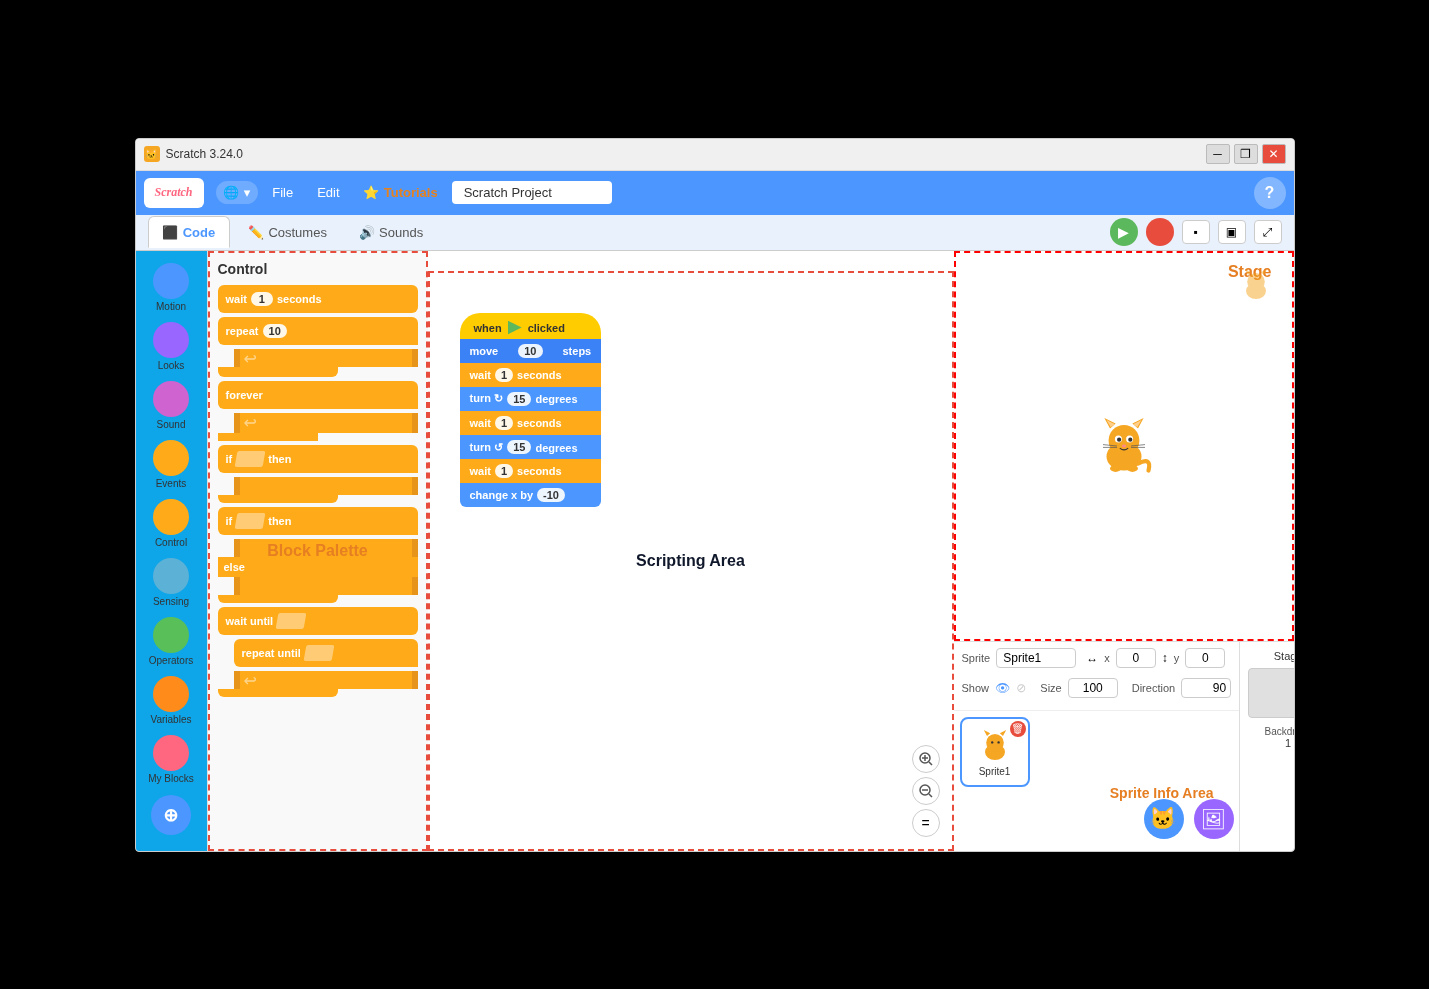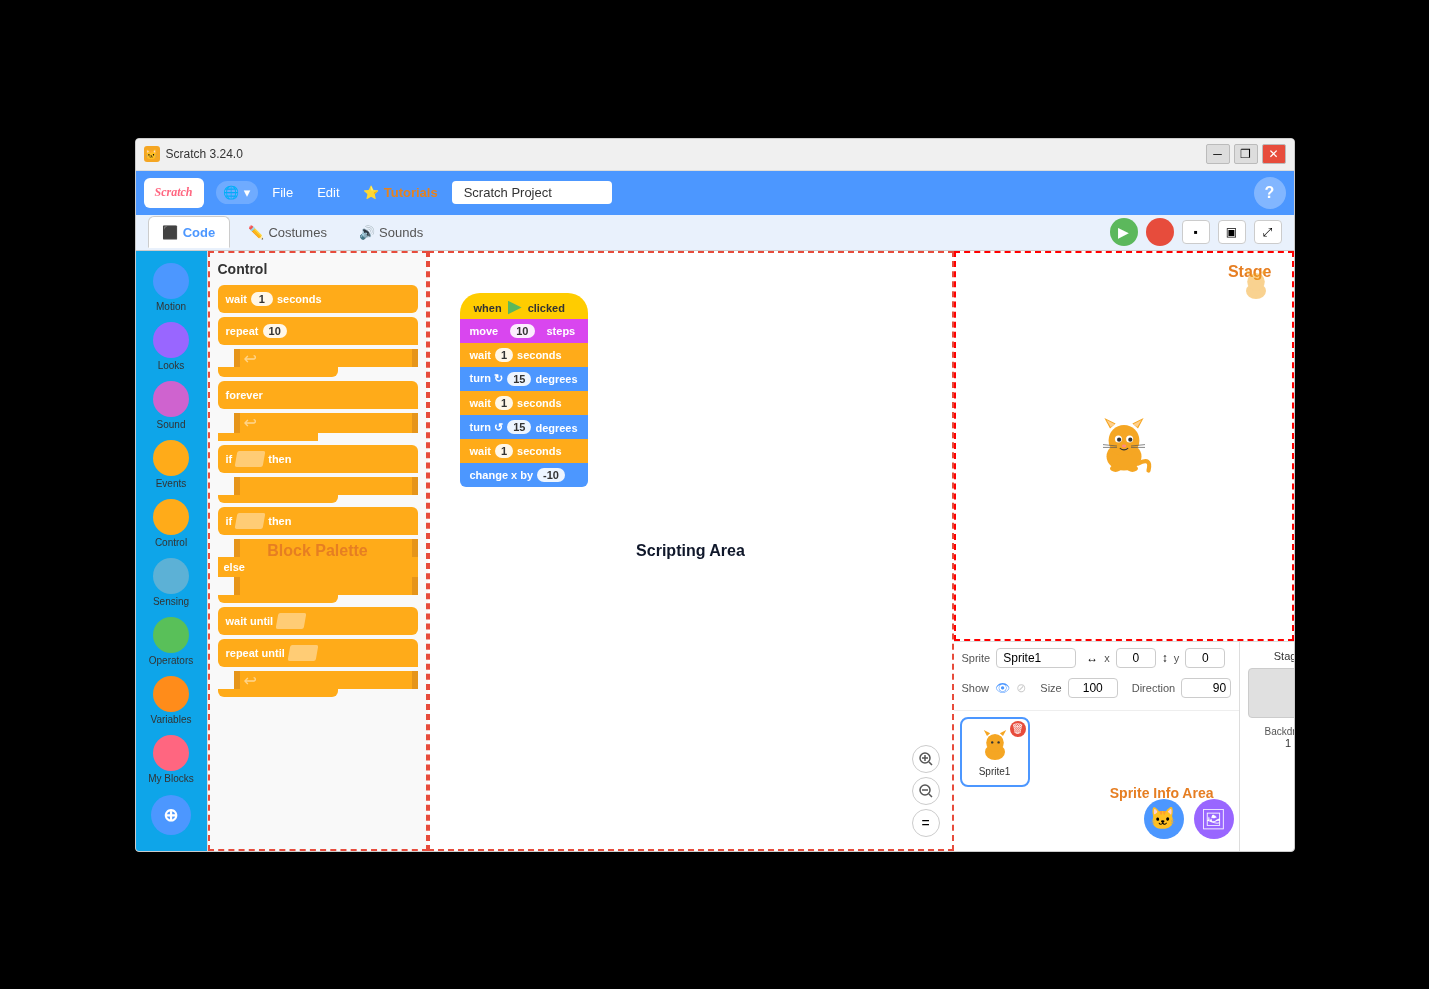--- a/index.html
+++ b/index.html
@@ -45,21 +45,21 @@
     .sidebar-item { display: flex; flex-direction: column; align-items: center; cursor: pointer; padding: 4px 2px; border-radius: 8px; width: 64px; }
     .sidebar-circle { width: 36px; height: 36px; border-radius: 50%; display: flex; align-items: center; justify-content: center; margin-bottom: 2px; }
     .sidebar-label { font-size: 10px; color: #333; text-align: center; }
     .extensions-btn { width: 40px; height: 40px; background: #4c97ff; border-radius: 50%; display: flex; align-items: center; justify-content: center; cursor: pointer; margin-top: auto; margin-bottom: 4px; color: white; font-size: 20px; font-weight: bold; }
     
     
     .block-palette { width: 220px; background: #f9f9f9; border-right: 2px dashed #f00; padding: 8px; overflow-y: auto; position: relative; }
     .palette-title { font-weight: bold; font-size: 14px; margin-bottom: 8px; color: #333; }
     
     
-    .scripting-area { flex: 1; background: #fff; border-right: 2px dashed #f00; position: relative; overflow: hidden; }
+    .scripting-area { flex: 1; background: #fff; border-right: 2px dashed #f00; position: relative; overflow: hidden; margin-top: 20px; }
     .zoom-controls { position: absolute; bottom: 12px; right: 12px; display: flex; flex-direction: column; gap: 4px; }
     .zoom-btn { width: 28px; height: 28px; background: white; border: 1px solid #ccc; border-radius: 50%; display: flex; align-items: center; justify-content: center; cursor: pointer; font-size: 14px; }
     
     
     .stage-area { width: 340px; display: flex; flex-direction: column; }
     .stage-view { flex: 1; background: #fff; border: 2px dashed #f00; position: relative; display: flex; align-items: center; justify-content: center; }
     .stage-label { color: #e67e22; font-weight: bold; font-size: 16px; position: absolute; top: 10px; right: 20px; }
     .sprite-row { display: flex; align-items: center; gap: 6px; margin-bottom: 6px; font-size: 12px; }
     .sprite-input { border: 1px solid #ccc; border-radius: 4px; padding: 2px 6px; font-size: 12px; width: 80px; }
     .sprite-num-input { border: 1px solid #ccc; border-radius: 4px; padding: 2px 4px; font-size: 12px; width: 40px; text-align: center; }
@@ -245,21 +245,21 @@
       <div style="height:18px;background:#ffab19;margin-left:16px;border-left:6px solid #e6951a;border-right:6px solid #e6951a;"></div>
       <div style="height:20px;background:#ffab19;margin-bottom:0;padding-left:6px;font-size:11px;color:white;font-weight:bold;display:flex;align-items:center;">else</div>
       <div style="height:18px;background:#ffab19;margin-left:16px;border-left:6px solid #e6951a;border-right:6px solid #e6951a;"></div>
       <div style="height:8px;background:#ffab19;margin-bottom:4px;width:60%;border-radius:0 0 6px 6px;"></div>
 
       <div class="block block-orange">
         <span>wait until</span>
         <div style="width:28px;height:16px;background:rgba(255,255,255,0.4);transform:skewX(-10deg);border-radius:2px;"></div>
       </div>
 
-      <div class="block block-orange" style="border-radius:6px 6px 0 6px;">
+      <div class="block block-orange" style="border-radius:6px 6px 0 6px;margin-left:16px;">
         <span>repeat until</span>
         <div style="width:28px;height:16px;background:rgba(255,255,255,0.4);transform:skewX(-10deg);border-radius:2px;"></div>
       </div>
       <div style="height:18px;background:#ffab19;margin-left:16px;border-left:6px solid #e6951a;border-right:6px solid #e6951a;">
         <span style="color:rgba(255,255,255,0.5);padding-left:4px;">↩</span>
       </div>
       <div style="height:8px;background:#ffab19;margin-bottom:4px;width:60%;border-radius:0 0 6px 6px;"></div>
 
       <div style="position:absolute;left:50%;top:50%;transform:translate(-50%,-50%);color:#e67e22;font-weight:bold;font-size:16px;pointer-events:none;white-space:nowrap;">Block Palette</div>
     </div>
@@ -267,21 +267,21 @@
     <div class="scripting-area" style="border: 2px dashed #e74c3c; position: relative;">
 
       <div class="script-stack">
 
         <div style="background:#ffcc00;border-radius:20px 20px 0 0;padding:8px 14px 4px 14px;display:flex;align-items:center;gap:6px;font-size:11px;font-weight:bold;color:#333;cursor:pointer;">
           <span>when</span>
           <div style="width:14px;height:14px;background:#5cb85c;clip-path:polygon(0 0,100% 50%,0 100%);display:inline-block;"></div>
           <span>clicked</span>
         </div>
 
-        <div style="background:#d946ef;padding:5px 10px;display:flex;align-items:center;gap:12px;font-size:11px;color:white;font-weight:bold;cursor:pointer;">
+        <div style="background:#3b82f6;padding:5px 10px;display:flex;align-items:center;gap:20px;font-size:11px;color:white;font-weight:bold;cursor:pointer;">
           <span>move</span>
           <span style="background:rgba(255,255,255,0.9);color:#333;border-radius:10px;padding:1px 6px;font-size:11px;min-width:22px;text-align:center;">10</span>
           <span>steps</span>
         </div>
 
         <div style="background:#ffab19;padding:5px 10px;display:flex;align-items:center;gap:4px;font-size:11px;color:white;font-weight:bold;cursor:pointer;">
           <span>wait</span>
           <span style="background:rgba(255,255,255,0.9);color:#333;border-radius:10px;padding:1px 6px;font-size:11px;">1</span>
           <span>seconds</span>
         </div>

